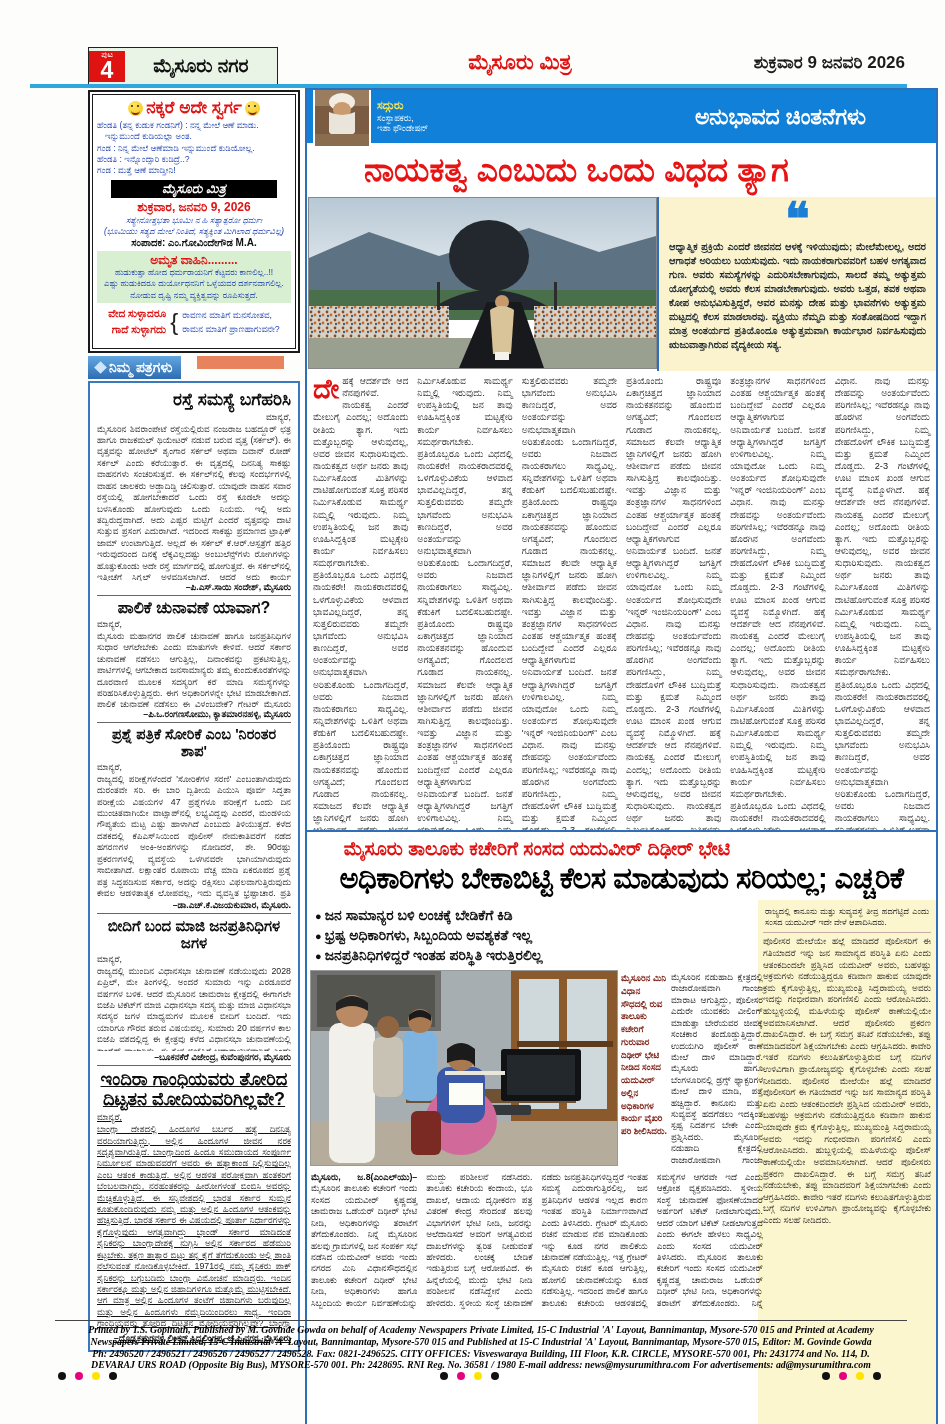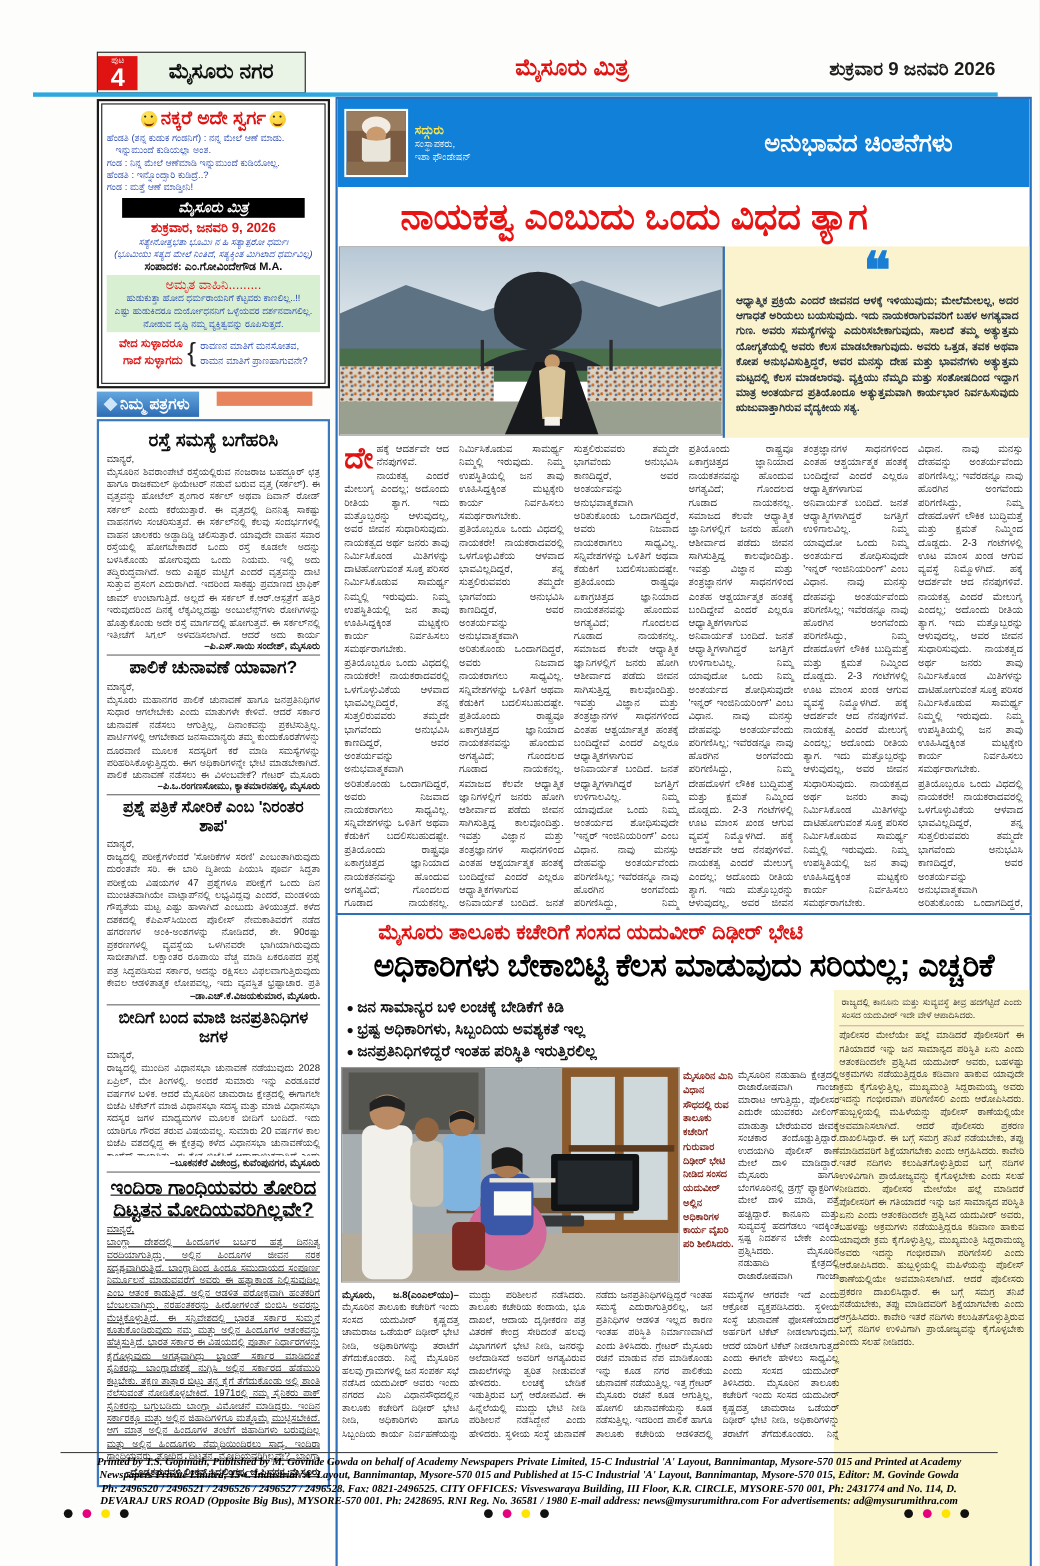--- a/index.html
+++ b/index.html
@@ -22,41 +22,41 @@
   .smiley{width:15px;height:15px;border-radius:50%;background:radial-gradient(circle at 35% 30%,#ffe65e,#f7c31e);position:relative;flex:0 0 auto;}
   .smiley:before{content:"";position:absolute;left:3px;top:4px;width:2px;height:2px;background:#222;border-radius:50%;box-shadow:6px 0 0 #222;}
   .smiley:after{content:"";position:absolute;left:3px;top:8px;width:9px;height:4px;border-bottom:2px solid #7a2c10;border-radius:0 0 8px 8px;}
   .joke-lines{font-size:8.6px;color:#1b3fae;line-height:1.32;margin-top:2px;}
   .joke-lines div{padding-left:8px;text-indent:-8px;}
   .mini-mast{background:#000;color:#fff;text-align:center;font-style:italic;font-weight:bold;font-size:13px;margin:3px 14px 2px;padding:1px 0;}
   .mini-date{color:#e01313;text-align:center;font-weight:bold;font-size:12px;}
   .motto{color:#1b3fae;text-align:center;font-size:8.3px;line-height:1.3;margin-top:1px;font-style:italic;}
   .editorline{text-align:center;font-size:10px;font-weight:bold;margin-top:1px;}
   .amrutha{background:#d9efd2;margin-top:2px;padding:2px 3px;text-align:center;}
-  .amrutha .t{color:#e01313;font-weight:normal;font-size:12px;}
+  .amrutha .t{color:#e01313;font-weight:bold;font-size:12px;}
   .amrutha .l{color:#1b3fae;font-size:8.3px;line-height:1.35;}
   .proverb{display:flex;align-items:center;justify-content:center;gap:4px;margin-top:3px;}
   .proverb .lft{color:#e01313;font-weight:bold;font-size:10.5px;line-height:1.5;text-align:right;}
   .proverb .brace{font-size:24px;color:#222;font-weight:normal;}
   .proverb .rgt{color:#1b3fae;font-size:8.8px;line-height:1.6;}
   
   .letters-hdr{left:88px;top:356px;width:196px;height:23px;display:flex;align-items:flex-start;gap:16px;}
   .letters-hdr .cap{background:linear-gradient(#63a7e0,#2d6cb3);color:#fff;font-weight:bold;font-size:14px;height:23px;display:flex;align-items:center;padding:0 8px;gap:4px;}
   .diamond{width:9px;height:9px;background:#cfe6fa;transform:rotate(45deg);display:inline-block;}
   .letters-hdr .bar{flex:1;height:13px;background:#e8845d;}
   .lettersbox{left:88px;top:381px;width:212px;height:971px;border:2px solid #3a79c0;box-sizing:border-box;padding:4px 7px;background:#fff;display:flex;flex-direction:column;}
   .letter{display:flex;flex-direction:column;overflow:hidden;border-bottom:1px solid #666;padding:3px 0 2px;}
   .letter:last-child{border-bottom:none;text-decoration:underline;}
   .letter .lh{text-align:center;font-weight:bold;font-size:15.5px;color:#0c0c0c;line-height:1.15;}
   .letter .sal{font-size:8.8px;margin:2px 0 1px;}
   .letter .lb{flex:1;overflow:hidden;font-size:8.8px;line-height:1.3;text-align:justify;color:#1c1c1c;}
   .letter .sig{text-align:right;font-size:8.8px;font-weight:bold;margin-top:1px;}
   
   .leadbox{left:305px;top:88px;width:633px;height:744px;border:2px solid #2d6fb8;box-sizing:border-box;background:#fff;display:flex;flex-direction:column;overflow:hidden;}
-  .banner{height:80px;background:#1080d8;display:flex;align-items:center;flex:0 0 auto;}
+  .banner{height:53px;background:#1080d8;display:flex;align-items:center;flex:0 0 auto;}
   .banner .portrait{width:54px;height:58px;border:2px solid #fff;margin:4px 6px;flex:0 0 auto;}
   .banner .who{line-height:1.2;}
   .banner .who .n{color:#ffe84d;font-weight:bold;font-size:11px;}
   .banner .who .r{color:#fff;font-size:8.8px;}
   .banner .series{margin-left:auto;margin-right:70px;color:#fff;font-weight:bold;font-size:22px;}
   .lead-headline{height:54px;display:flex;align-items:center;justify-content:center;color:#e81414;font-weight:bold;font-size:33px;flex:0 0 auto;padding-right:90px;}
   .mediarow{display:flex;height:174px;flex:0 0 auto;}
   .photo1{width:347px;height:170px;border:1px solid #888;flex:0 0 auto;margin-left:1px;}
   .quote{flex:1;background:#fbf3cd;border-left:2px solid #2d6fb8;padding:2px 10px;overflow:hidden;text-align:center;}
   .quote .qmark{color:#1a7fd4;font-size:46px;line-height:0.9;font-family:"Liberation Serif",serif;font-weight:bold;}
@@ -143,21 +143,21 @@
 
   <div class="abs letters-hdr">
     <div class="cap">
       <span class="diamond"></span>
       <span>ನಿಮ್ಮ ಪತ್ರಗಳು</span>
     </div>
     <div class="bar"></div>
   </div>
 
   <div class="abs lettersbox">
-    <div class="letter" style="height:206px;">
+    <div class="letter" style="height:206px;align-items:flex-end;">
       <div class="lh" style="font-size:17px;">ರಸ್ತೆ ಸಮಸ್ಯೆ ಬಗೆಹರಿಸಿ</div>
       <div class="sal">ಮಾನ್ಯರೆ,</div>
       <div class="lb">ಮೈಸೂರಿನ ಶಿವರಾಂಪೇಟೆ ರಸ್ತೆಯಲ್ಲಿರುವ ನಂಜರಾಜ ಬಹದ್ದೂರ್ ಛತ್ರ ಹಾಗೂ ರಾಜಕಮಲ್ ಥಿಯೇಟರ್ ನಡುವೆ ಬರುವ ವೃತ್ತ (ಸರ್ಕಲ್). ಈ ವೃತ್ತವನ್ನು ಹೋಟೆಲ್ ಶೃಂಗಾರ ಸರ್ಕಲ್ ಅಥವಾ ದಿವಾನ್ ರೋಡ್ ಸರ್ಕಲ್ ಎಂದು ಕರೆಯುತ್ತಾರೆ. ಈ ವೃತ್ತದಲ್ಲಿ ದಿನನಿತ್ಯ ಸಾಕಷ್ಟು ವಾಹನಗಳು ಸಂಚರಿಸುತ್ತವೆ. ಈ ಸರ್ಕಲ್‌ನಲ್ಲಿ ಕೆಲವು ಸಂದರ್ಭಗಳಲ್ಲಿ ವಾಹನ ಚಾಲಕರು ಅಡ್ಡಾದಿಡ್ಡಿ ಚಲಿಸುತ್ತಾರೆ. ಯಾವುದೇ ವಾಹನ ಸವಾರ ರಸ್ತೆಯಲ್ಲಿ ಹೋಗಬೇಕಾದರೆ ಒಂದು ರಸ್ತೆ ಕೂಡಲೇ ಅದನ್ನು ಬಳಸಿಕೊಂಡು ಹೋಗುವುದು ಒಂದು ನಿಯಮ. ಇಲ್ಲಿ ಅದು ತದ್ವಿರುದ್ಧವಾಗಿದೆ. ಅದು ಎಷ್ಟರ ಮಟ್ಟಿಗೆ ಎಂದರೆ ವೃತ್ತವನ್ನು ದಾಟಿ ಸುತ್ತುವ ಪ್ರಸಂಗ ಎದುರಾಗಿದೆ. ಇದರಿಂದ ಸಾಕಷ್ಟು ಪ್ರಮಾಣದ ಟ್ರಾಫಿಕ್ ಜಾಮ್ ಉಂಟಾಗುತ್ತಿದೆ. ಅಲ್ಲದೆ ಈ ಸರ್ಕಲ್ ಕೆ.ಆರ್.ಆಸ್ಪತ್ರೆಗೆ ಹತ್ತಿರ ಇರುವುದರಿಂದ ದಿನಕ್ಕೆ ಲೆಕ್ಕವಿಲ್ಲದಷ್ಟು ಅಂಬುಲೆನ್ಸ್‌ಗಳು ರೋಗಿಗಳನ್ನು ಹೊತ್ತುಕೊಂಡು ಅದೇ ರಸ್ತೆ ಮಾರ್ಗದಲ್ಲಿ ಹೋಗುತ್ತವೆ. ಈ ಸರ್ಕಲ್‌ನಲ್ಲಿ ಇತ್ತೀಚೆಗೆ ಸಿಗ್ನಲ್ ಅಳವಡಿಸಲಾಗಿದೆ. ಆದರೆ ಅದು ಕಾರ್ಯ ನಿರ್ವಹಿಸುತ್ತಿಲ್ಲ. ಆದ್ದರಿಂದ ಸಂಬಂಧಪಟ್ಟ ಅಧಿಕಾರಿಗಳು ಇದರ ಬಗ್ಗೆ ಗಮನ ಹರಿಸಬೇಕಾಗಿ ಮನವಿ. ಮೈಸೂರಿನ ಶಿವರಾಂಪೇಟೆ ರಸ್ತೆಯಲ್ಲಿರುವ ನಂಜರಾಜ ಬಹದ್ದೂರ್ ಛತ್ರ ಹಾಗೂ ರಾಜಕಮಲ್ ಥಿಯೇಟರ್ ನಡುವೆ ಬರುವ ವೃತ್ತ (ಸರ್ಕಲ್). ಈ ವೃತ್ತವನ್ನು ಹೋಟೆಲ್ ಶೃಂಗಾರ ಸರ್ಕಲ್ ಅಥವಾ ದಿವಾನ್ ರೋಡ್ ಸರ್ಕಲ್ ಎಂದು ಕರೆಯುತ್ತಾರೆ. ಈ ವೃತ್ತದಲ್ಲಿ ದಿನನಿತ್ಯ ಸಾಕಷ್ಟು ವಾಹನಗಳು ಸಂಚರಿಸುತ್ತವೆ. ಈ ಸರ್ಕಲ್‌ನಲ್ಲಿ ಕೆಲವು ಸಂದರ್ಭಗಳಲ್ಲಿ ವಾಹನ ಚಾಲಕರು ಅಡ್ಡಾದಿಡ್ಡಿ ಚಲಿಸುತ್ತಾರೆ. ಯಾವುದೇ ವಾಹನ ಸವಾರ ರಸ್ತೆಯಲ್ಲಿ ಹೋಗಬೇಕಾದರೆ ಒಂದು ರಸ್ತೆ ಕೂಡಲೇ ಅದನ್ನು ಬಳಸಿಕೊಂಡು ಹೋಗುವುದು ಒಂದು ನಿಯಮ. ಇಲ್ಲಿ ಅದು ತದ್ವಿರುದ್ಧವಾಗಿದೆ. ಅದು ಎಷ್ಟರ ಮಟ್ಟಿಗೆ ಎಂದರೆ ವೃತ್ತವನ್ನು ದಾಟಿ ಸುತ್ತುವ ಪ್ರಸಂಗ ಎದುರಾಗಿದೆ. ಇದರಿಂದ ಸಾಕಷ್ಟು ಪ್ರಮಾಣದ ಟ್ರಾಫಿಕ್ ಜಾಮ್ ಉಂಟಾಗುತ್ತಿದೆ. ಅಲ್ಲದೆ ಈ ಸರ್ಕಲ್ ಕೆ.ಆರ್.ಆಸ್ಪತ್ರೆಗೆ ಹತ್ತಿರ ಇರುವುದರಿಂದ ದಿನಕ್ಕೆ ಲೆಕ್ಕವಿಲ್ಲದಷ್ಟು ಅಂಬುಲೆನ್ಸ್‌ಗಳು ರೋಗಿಗಳನ್ನು ಹೊತ್ತುಕೊಂಡು ಅದೇ ರಸ್ತೆ ಮಾರ್ಗದಲ್ಲಿ ಹೋಗುತ್ತವೆ. ಈ ಸರ್ಕಲ್‌ನಲ್ಲಿ ಇತ್ತೀಚೆಗೆ ಸಿಗ್ನಲ್ ಅಳವಡಿಸಲಾಗಿದೆ. ಆದರೆ ಅದು ಕಾರ್ಯ ನಿರ್ವಹಿಸುತ್ತಿಲ್ಲ. ಆದ್ದರಿಂದ ಸಂಬಂಧಪಟ್ಟ ಅಧಿಕಾರಿಗಳು ಇದರ ಬಗ್ಗೆ ಗಮನ ಹರಿಸಬೇಕಾಗಿ ಮನವಿ.</div>
       <div class="sig">–ಪಿ.ಎಸ್.ಸಾಯಿ ಸಂದೇಶ್, ಮೈಸೂರು</div>
     </div>
     <div class="letter" style="height:124px;">
       <div class="lh" style="font-size:16px;">ಪಾಲಿಕೆ ಚುನಾವಣೆ ಯಾವಾಗ?</div>
       <div class="sal">ಮಾನ್ಯರೆ,</div>
       <div class="lb">ಮೈಸೂರು ಮಹಾನಗರ ಪಾಲಿಕೆ ಚುನಾವಣೆ ಹಾಗೂ ಜನಪ್ರತಿನಿಧಿಗಳ ಸುಧಾರ ಆಗಲೇಬೇಕು ಎಂದು ಮಾತುಗಳೇ ಕೇಳಿವೆ. ಆದರೆ ಸರ್ಕಾರ ಚುನಾವಣೆ ನಡೆಸಲು ಆಗುತ್ತಿಲ್ಲ, ದಿನಾಂಕವನ್ನು ಪ್ರಕಟಿಸುತ್ತಿಲ್ಲ. ಪಾರ್ಟಿಗಳಲ್ಲಿ ಆಗಬೇಕಾದ ಜನಸಾಮಾನ್ಯರು ತಮ್ಮ ಕುಂದುಕೊರತೆಗಳನ್ನು ದೂರವಾಣಿ ಮೂಲಕ ಸದಸ್ಯರಿಗೆ ಕರೆ ಮಾಡಿ ಸಮಸ್ಯೆಗಳನ್ನು ಪರಿಹರಿಸಿಕೊಳ್ಳುತ್ತಿದ್ದರು. ಈಗ ಅಧಿಕಾರಿಗಳನ್ನೇ ಭೇಟಿ ಮಾಡಬೇಕಾಗಿದೆ. ಪಾಲಿಕೆ ಚುನಾವಣೆ ನಡೆಸಲು ಈ ವಿಳಂಬವೇಕೆ? ಗ್ರೇಟರ್ ಮೈಸೂರು ನಗರ ಪಾಲಿಕೆಯಾಗಿ ಮಾಡಲು ಮುಂದಾಗಿರುವ ಕಾರಣಕ್ಕೆ ಈ ವಿಳಂಬವೇ? ಮೈಸೂರು ಮಹಾನಗರ ಪಾಲಿಕೆ ಚುನಾವಣೆ ಹಾಗೂ ಜನಪ್ರತಿನಿಧಿಗಳ ಸುಧಾರ ಆಗಲೇಬೇಕು ಎಂದು ಮಾತುಗಳೇ ಕೇಳಿವೆ. ಆದರೆ ಸರ್ಕಾರ ಚುನಾವಣೆ ನಡೆಸಲು ಆಗುತ್ತಿಲ್ಲ, ದಿನಾಂಕವನ್ನು ಪ್ರಕಟಿಸುತ್ತಿಲ್ಲ. ಪಾರ್ಟಿಗಳಲ್ಲಿ ಆಗಬೇಕಾದ ಜನಸಾಮಾನ್ಯರು ತಮ್ಮ ಕುಂದುಕೊರತೆಗಳನ್ನು ದೂರವಾಣಿ ಮೂಲಕ ಸದಸ್ಯರಿಗೆ ಕರೆ ಮಾಡಿ ಸಮಸ್ಯೆಗಳನ್ನು ಪರಿಹರಿಸಿಕೊಳ್ಳುತ್ತಿದ್ದರು. ಈಗ ಅಧಿಕಾರಿಗಳನ್ನೇ ಭೇಟಿ ಮಾಡಬೇಕಾಗಿದೆ. ಪಾಲಿಕೆ ಚುನಾವಣೆ ನಡೆಸಲು ಈ ವಿಳಂಬವೇಕೆ? ಗ್ರೇಟರ್ ಮೈಸೂರು ನಗರ ಪಾಲಿಕೆಯಾಗಿ ಮಾಡಲು ಮುಂದಾಗಿರುವ ಕಾರಣಕ್ಕೆ ಈ ವಿಳಂಬವೇ?</div>
       <div class="sig">–ಪಿ.ಒ.ರಂಗಣಸೋಮು, ಕ್ಯಾತಮಾರನಹಳ್ಳಿ, ಮೈಸೂರು</div>

